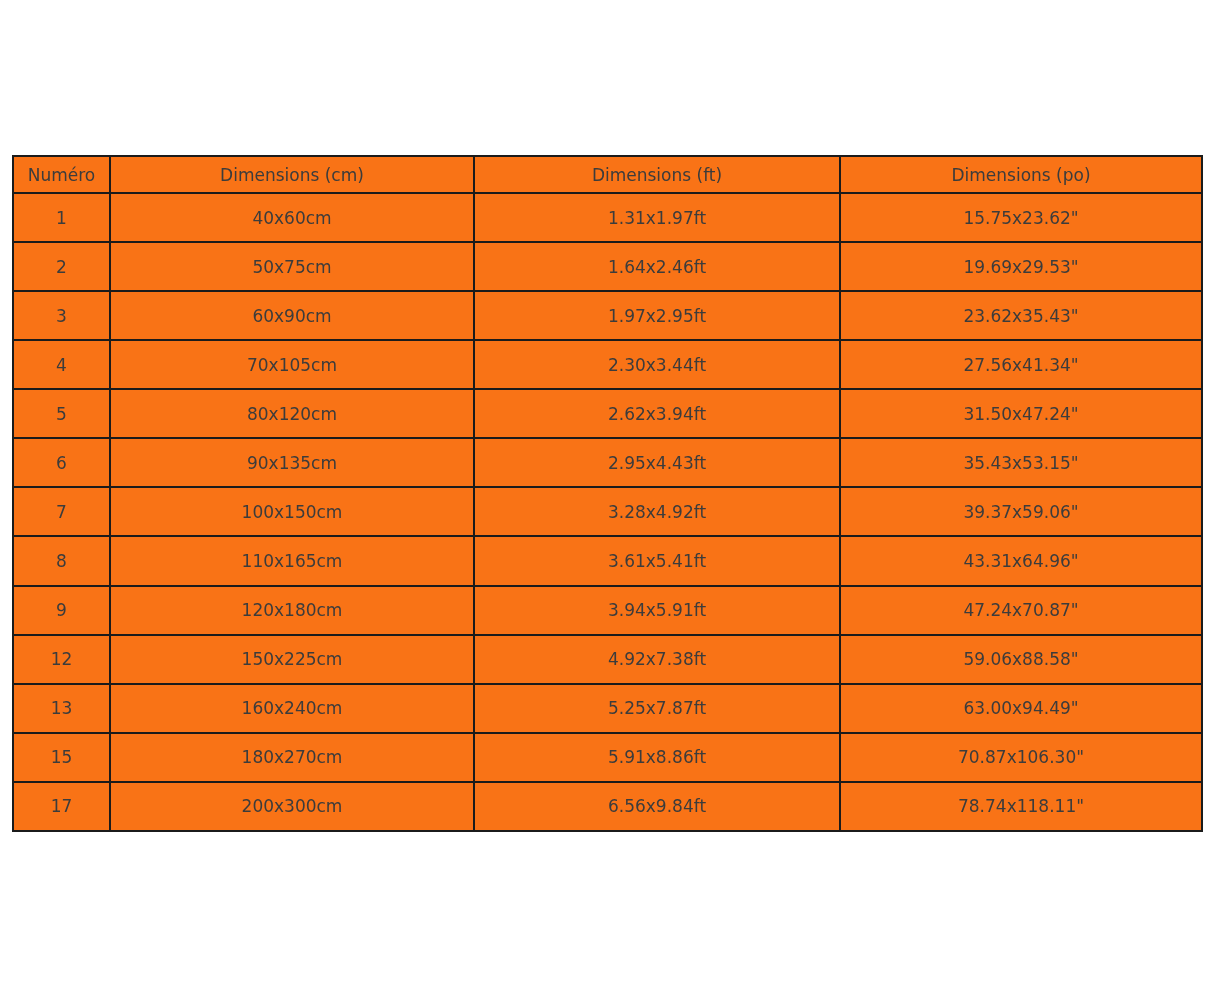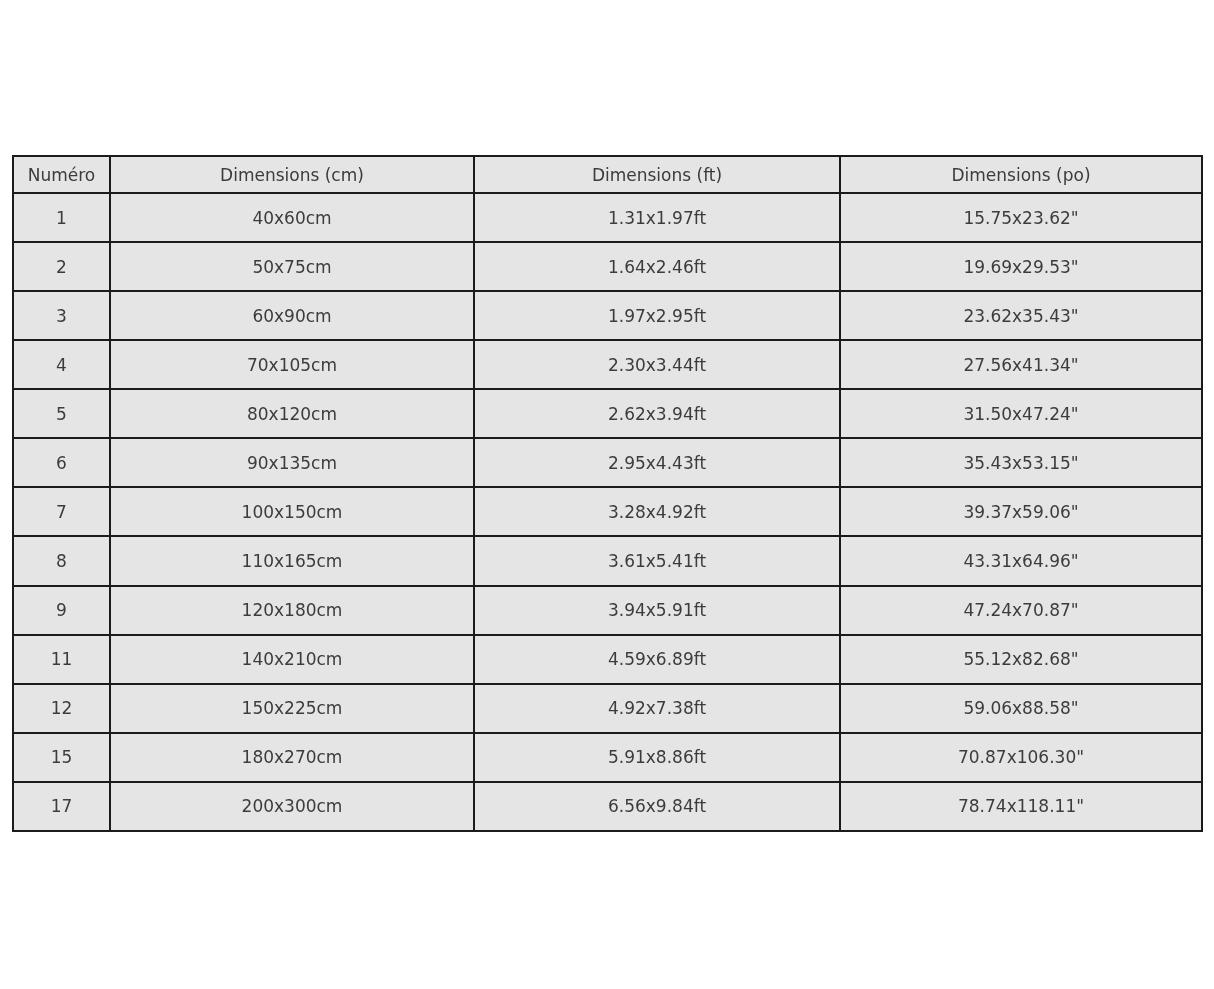--- a/index.html
+++ b/index.html
@@ -20,21 +20,21 @@
   .table-wrap {
     position: absolute;
     left: 12px;
     top: 155px;
   }
   table.dim-table {
     border-collapse: collapse;
     table-layout: fixed;
     width: 1189px;
     height: 677px;
-    background: #e5e5e5;
+    background: #f97316;
   }
   table.dim-table th,
   table.dim-table td {
     border: 2px solid #1b1b1b;
     text-align: center;
     vertical-align: middle;
     font-size: 17px;
     font-weight: 400;
     color: #3c3c3c;
     padding: 0;
@@ -126,34 +126,34 @@
           </tr>
 
           <tr>
             <td>9</td>
             <td>120x180cm</td>
             <td>3.94x5.91ft</td>
             <td>47.24x70.87"</td>
           </tr>
 
 
-          <tr>
-            <td>11</td>
-            <td>140x210cm</td>
-            <td>4.59x6.89ft</td>
-            <td>55.12x82.68"</td>
-          </tr>
 
           <tr>
             <td>12</td>
             <td>150x225cm</td>
             <td>4.92x7.38ft</td>
             <td>59.06x88.58"</td>
           </tr>
 
+          <tr>
+            <td>13</td>
+            <td>160x240cm</td>
+            <td>5.25x7.87ft</td>
+            <td>63.00x94.49"</td>
+          </tr>
 
 
           <tr>
             <td>15</td>
             <td>180x270cm</td>
             <td>5.91x8.86ft</td>
             <td>70.87x106.30"</td>
           </tr>
 
 

